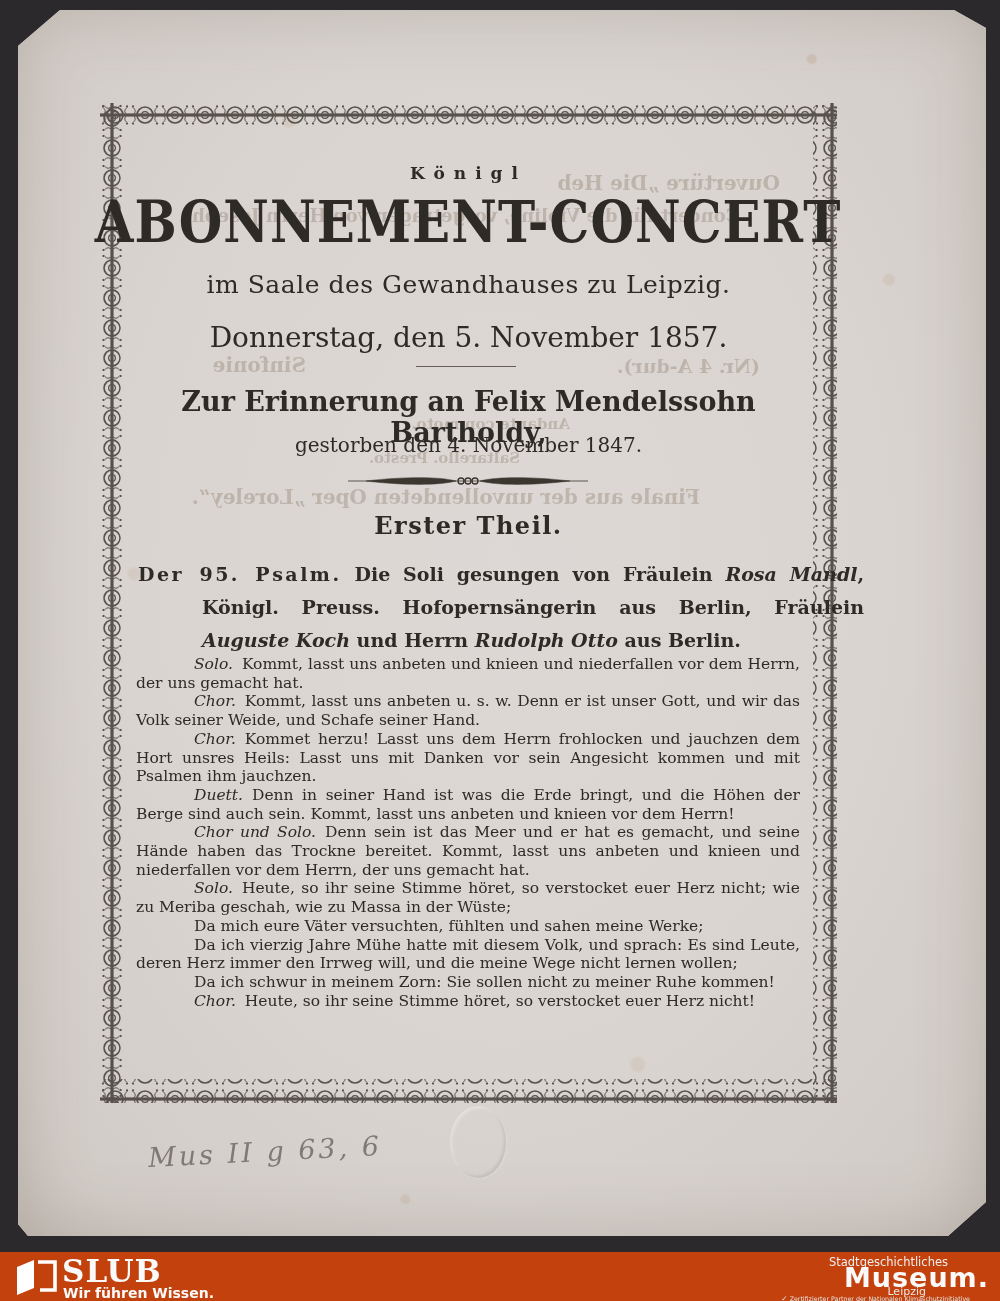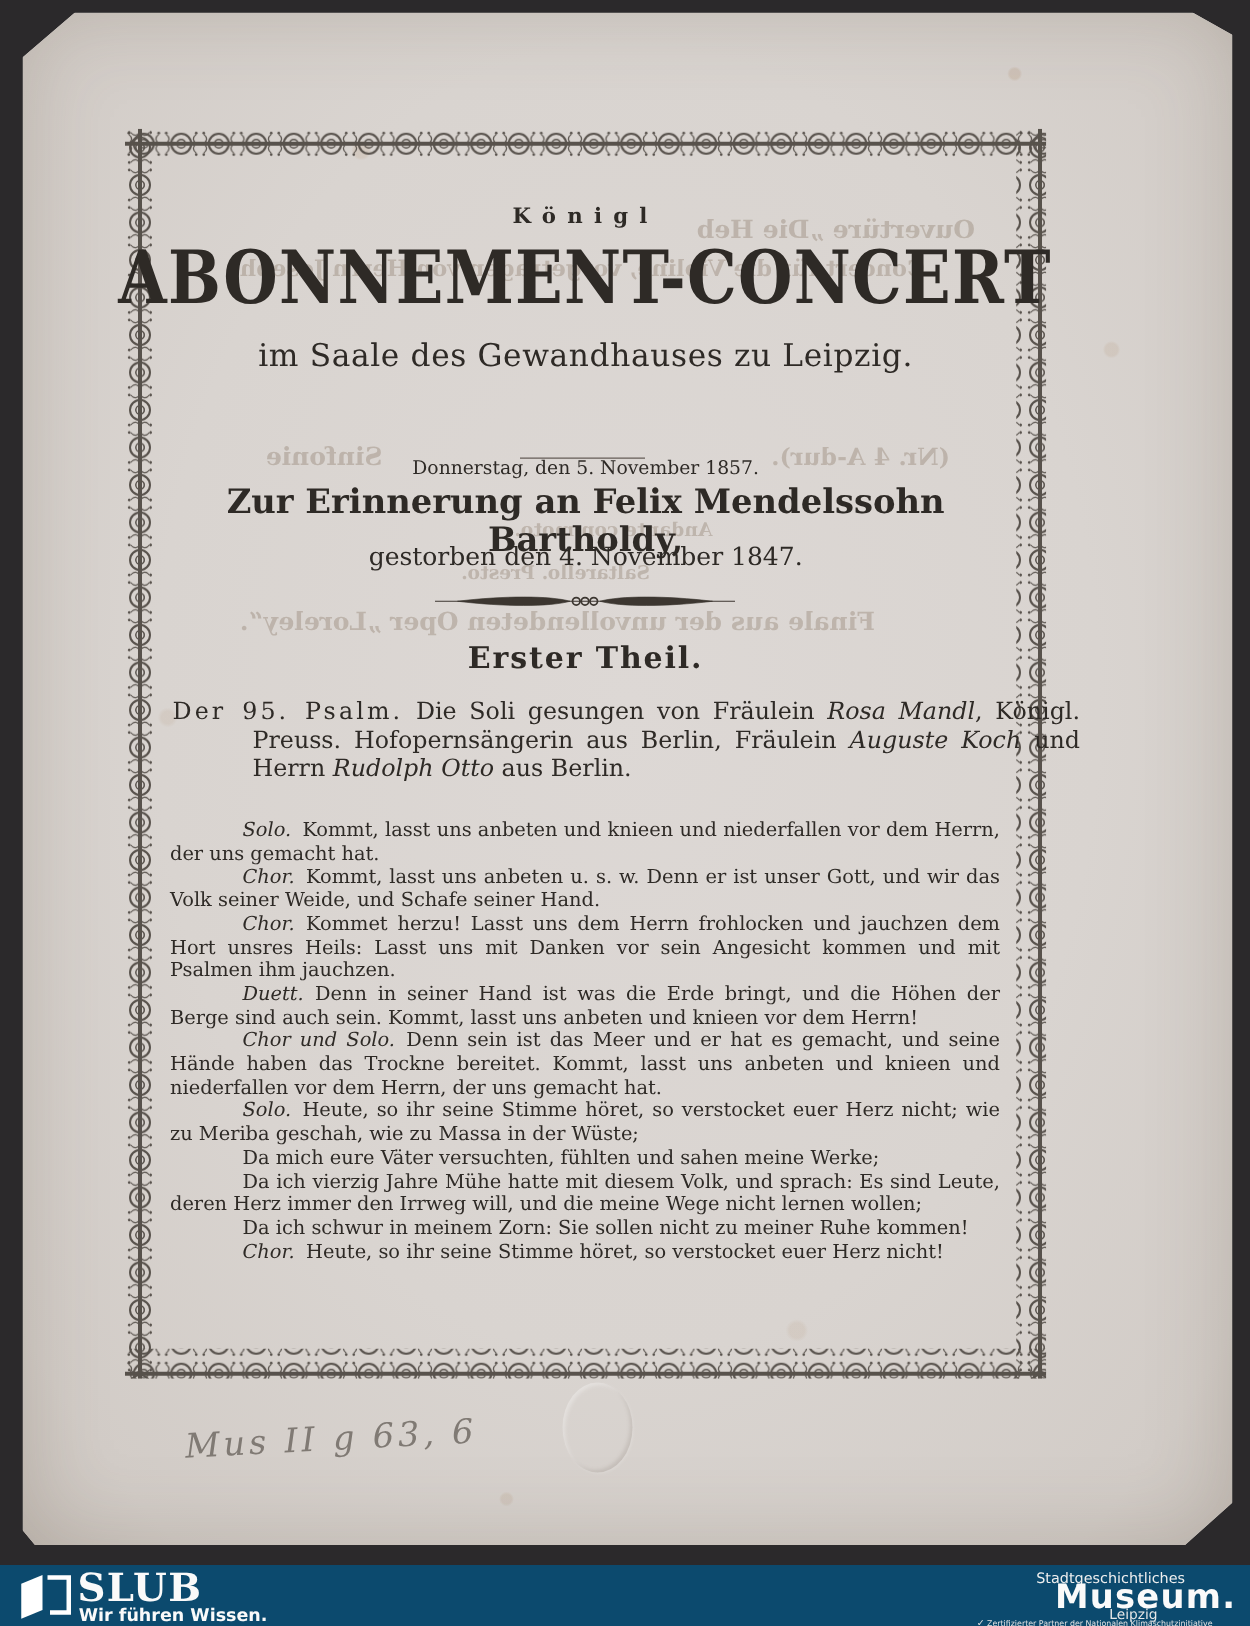--- a/index.html
+++ b/index.html
@@ -27,29 +27,29 @@
   }
   
   .frame-svg{position:absolute;left:82px;top:93px;}
   
   .content{position:absolute;left:82px;top:93px;width:737px;height:1000px;color:#2e2a26;}
   .blk{position:absolute;left:0;right:0;text-align:center;}
   .series{top:60px;font-size:17px;font-weight:bold;letter-spacing:9px;}
   .title{top:90px;}
   .title span{display:inline-block;font-size:49px;font-weight:bold;letter-spacing:1px;transform:scale(1.02,1.2);transform-origin:center;}
   .venue{top:167px;font-size:25px;font-weight:normal;letter-spacing:.5px;}
-  .dateline{top:218px;font-size:15px;margin-top:44px;}
+  .dateline{top:218px;font-size:28px;}
   .hairline{position:absolute;top:263px;left:316px;width:100px;height:1px;background:rgba(62,52,45,.75);}
   .dedication{top:283px;font-size:27px;font-weight:bold;}
   .dedsub{top:330px;font-size:20px;}
   .ornament{position:absolute;top:371px;left:248px;}
   .part-heading{top:408px;font-size:24px;font-weight:bold;letter-spacing:1.5px;}
   .work{
     position:absolute;top:455px;left:38px;width:662px;
-    font-size:19px;font-weight:normal;line-height:23px;text-align:justify;
+    font-size:19px;font-weight:bold;line-height:33px;text-align:justify;
     padding-left:64px;text-indent:-64px;
   }
   .work .spaced{letter-spacing:2.5px;}
   .work .it{font-style:italic;}
   .psalm{
     position:absolute;top:552px;left:36px;width:664px;
     font-size:15.5px;line-height:18.7px;text-align:justify;
   }
   .psalm p{margin:0;text-indent:58px;}
   .psalm i{font-style:italic;margin-right:9px;}
@@ -71,21 +71,21 @@
     color:#77716b;transform:rotate(-3deg);opacity:.9;
   }
   .emboss{
     position:absolute;left:432px;top:1096px;width:56px;height:72px;border-radius:50%;
     box-shadow:inset 2px 2px 3px rgba(255,255,255,.55), inset -2px -2px 3px rgba(125,115,105,.35), 1px 1px 2px rgba(255,255,255,.25);
     opacity:.55;
   }
   
   .footer{
     position:absolute;left:0;top:1252px;width:1000px;height:49px;
-    background:#0c4a6e;color:#fafafa;
+    background:#c2410c;color:#fafafa;
     font-family:"DejaVu Sans", sans-serif;
   }
   .book-icon{position:absolute;left:14px;top:6px;}
   .slub-name{position:absolute;left:62px;top:1px;font-family:"DejaVu Serif",serif;font-size:31px;font-weight:bold;letter-spacing:1px;}
   .slub-tagline{position:absolute;left:63px;top:33px;font-size:14px;font-weight:bold;}
   .mus-1{position:absolute;right:52px;top:3px;font-size:11.5px;color:#efefef;}
   .mus-2{position:absolute;right:11px;top:10px;font-size:27px;font-weight:bold;letter-spacing:1px;}
   .mus-3{position:absolute;right:74px;top:33px;font-size:11px;color:#e8e8e8;}
   .mus-cert{position:absolute;right:30px;top:42px;font-size:6.3px;color:#e4e4e4;white-space:nowrap;}
   .mus-cert .chk{margin-right:2px;font-size:7.5px;}

